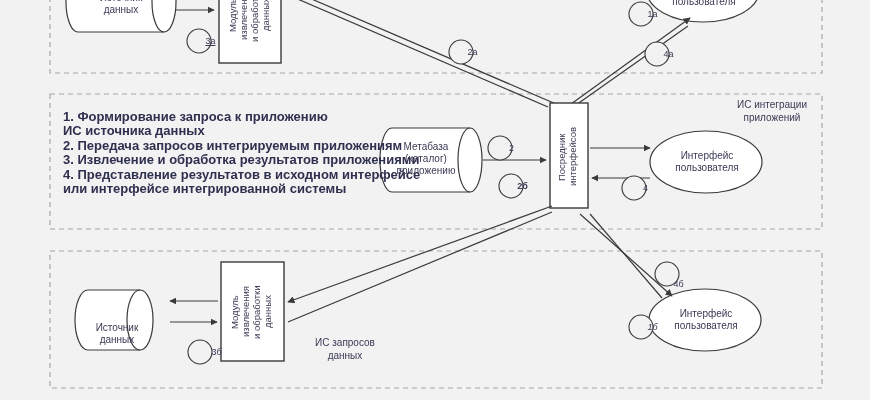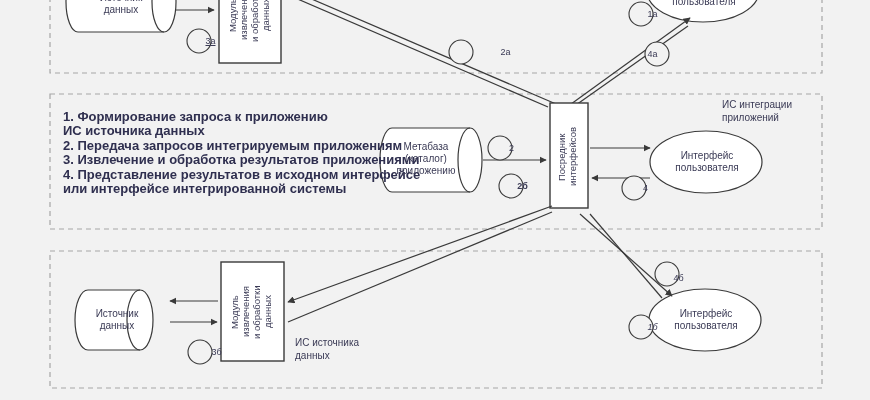--- a/index.html
+++ b/index.html
@@ -39,21 +39,21 @@
     font-size:9px;
     text-align:center;
     width:47px;
     line-height:24px;
   }
   .zone-label{
     position:absolute;
     color:#3a3a55;
     font-size:10px;
     line-height:13px;
-    text-align:left;
+    text-align:center;
     white-space:pre-line;
   }
   #legend{
     position:absolute;
     left:63px;top:110px;
     color:#2f2f4f;
     font-size:13px;
     line-height:14.4px;
     white-space:pre-line;
     text-align:left;
@@ -158,38 +158,38 @@
 
   <div class="vert-text" style="left:556px;top:112px;height:90px;width:26px;">Посредник
 интерфейсов</div>
 
   <div class="node-text" style="left:655px;top:150px;width:104px;">Интерфейс
 пользователя</div>
 
   <div class="zone-label" style="left:722px;top:98px;width:100px;">ИС интеграции
 приложений</div>
 
-  <div class="node-text" style="left:84px;top:308px;width:66px;">Источник
+  <div class="node-text" style="left:84px;top:322px;width:66px;">Источник
 данных</div>
 
   <div class="vert-text" style="left:229px;top:268px;height:88px;width:47px;">Модуль
 извлечения
 и обработки
 данных</div>
 
   <div class="node-text" style="left:654px;top:308px;width:104px;">Интерфейс
 пользователя</div>
 
-  <div class="zone-label" style="left:295px;top:336px;width:100px;">ИС источника
+  <div class="zone-label" style="left:295px;top:336px;width:100px;">ИС запросов
 данных</div>
 
   <div class="circle-label" style="left:187px;top:29px;text-decoration:underline;">3а</div>
-  <div class="circle-label" style="left:449px;top:40px;padding-left:33px;">2а</div>
+  <div class="circle-label" style="left:449px;top:40px;">2а</div>
   <div class="circle-label" style="left:629px;top:2px;">1а</div>
-  <div class="circle-label" style="left:629px;top:42px;">4а</div>
+  <div class="circle-label" style="left:645px;top:42px;">4а</div>
   <div class="circle-label" style="left:488px;top:136px;">2</div>
   <div class="circle-label" style="left:499px;top:174px;font-weight:bold;">2б</div>
   <div class="circle-label" style="left:622px;top:176px;">4</div>
-  <div class="circle-label" style="left:655px;top:266px;">4б</div>
+  <div class="circle-label" style="left:655px;top:272px;">4б</div>
   <div class="circle-label" style="left:629px;top:315px;font-style:italic;">1б</div>
   <div class="circle-label" style="left:193px;top:340px;">3б</div>
 
 </div>
 
 </body></html>

